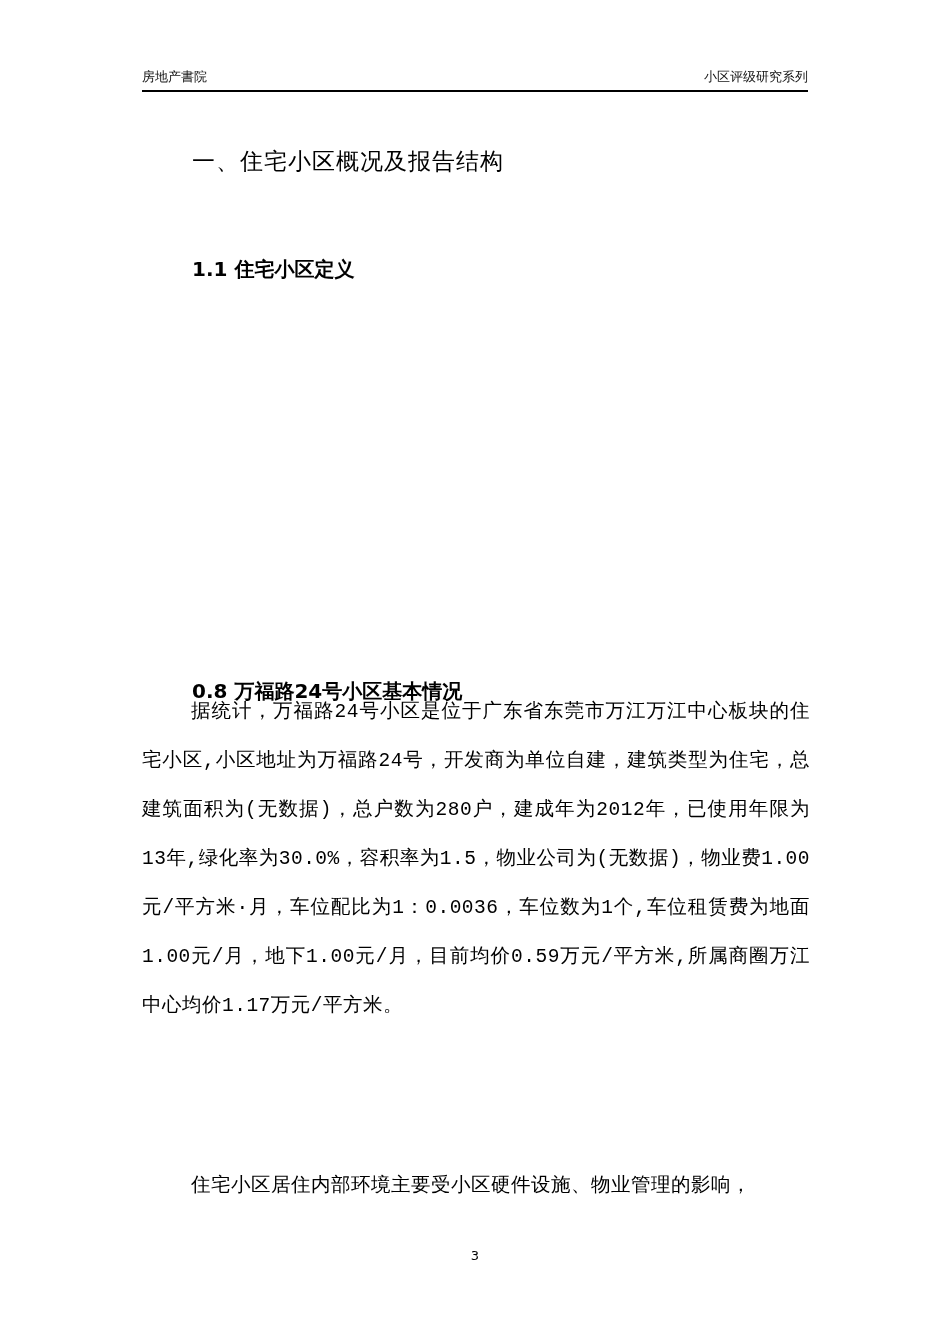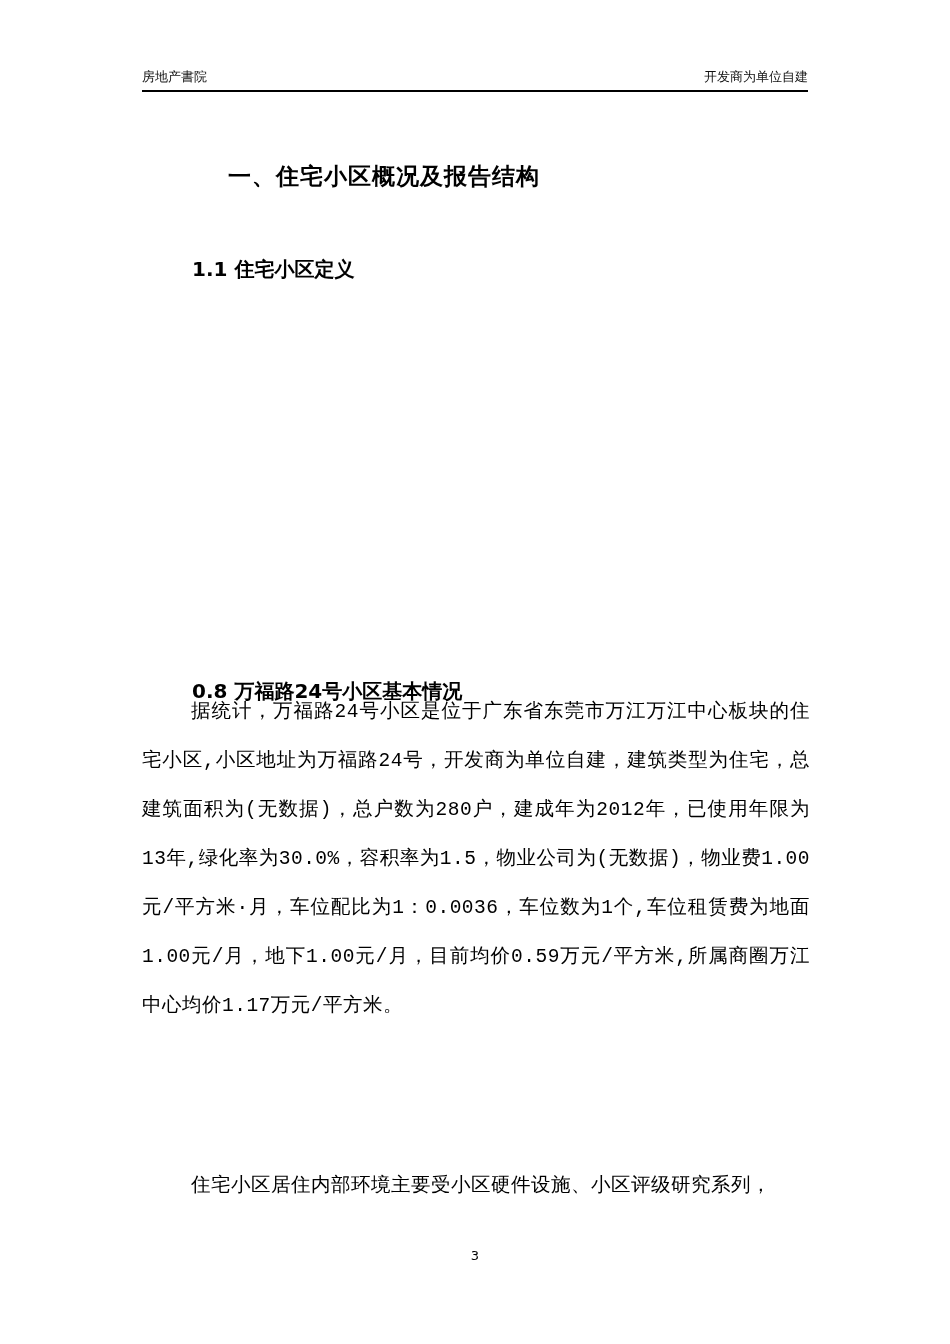--- a/index.html
+++ b/index.html
@@ -2,37 +2,37 @@
 <html><head>
 <meta charset="utf-8">
 <style>
   html, body { margin: 0; padding: 0; background: #ffffff; }
   body { width: 950px; height: 1344px; position: relative; overflow: hidden; color: #000; }
   .page { position: absolute; left: 0; top: 0; width: 950px; height: 996px; background: #fff; }
   .header { position: absolute; left: 142px; top: 66px; width: 666px; height: 24px; border-bottom: 2px solid #000; }
   .header-left, .header-right { position: absolute; top: 2px; font-family: "DejaVu Sans", sans-serif; font-size: 13px; color: #111; }
   .header-left { left: 0; }
   .header-right { right: 0; }
-  .h1 { position: absolute; left: 192px; top: 161px; font-family: "DejaVu Sans", sans-serif; font-weight: bold; font-size: 23px; letter-spacing: 1px; margin-left: 36px; }
+  .h1 { position: absolute; left: 192px; top: 146px; font-family: "DejaVu Sans", sans-serif; font-weight: normal; font-size: 23px; letter-spacing: 1px; }
   .h2 { position: absolute; left: 192px; font-family: "DejaVu Sans", sans-serif; font-weight: bold; font-size: 20px; margin-top: 42px; }
   .para { position: absolute; left: 142px; width: 668px; font-family: "DejaVu Serif", serif; font-size: 19.5px; line-height: 49px; text-align: justify; text-indent: 49px; letter-spacing: 0.5px; }
   .pagenum { position: absolute; left: 0; width: 950px; top: 1248px; text-align: center; font-family: "DejaVu Sans", sans-serif; font-size: 13px; }
 </style>
 </head>
 <body>
 
 <div class="page">
   <div class="header">
     <span class="header-left">房地产書院</span>
-    <span class="header-right">开发商为单位自建</span>
+    <span class="header-right">小区评级研究系列</span>
   </div>
 
   <div class="h1">一、住宅小区概况及报告结构</div>
 
   <div class="h2" style="top:214px;">1.1 住宅小区定义</div>
 
   <div class="h2" style="top:636px;">0.8 万福路24号小区基本情况</div>
   <div class="para" style="top:688px;font-family:Liberation Mono, monospace;">据统计，万福路24号小区是位于广东省东莞市万江万江中心板块的住宅小区,小区地址为万福路24号，开发商为单位自建，建筑类型为住宅，总建筑面积为(无数据)，总户数为280户，建成年为2012年，已使用年限为13年,绿化率为30.0%，容积率为1.5，物业公司为(无数据)，物业费1.00元/平方米·月，车位配比为1：0.0036，车位数为1个,车位租赁费为地面1.00元/月，地下1.00元/月，目前均价0.59万元/平方米,所属商圈万江中心均价1.17万元/平方米。</div>
 
-  <div class="para" style="top:1160px;">住宅小区居住内部环境主要受小区硬件设施、小区评级研究系列，</div>
+  <div class="para" style="top:1160px;">住宅小区居住内部环境主要受小区硬件设施、物业管理的影响，</div>
 
   <div class="pagenum">3</div>
 </div>
 
 </body></html>

